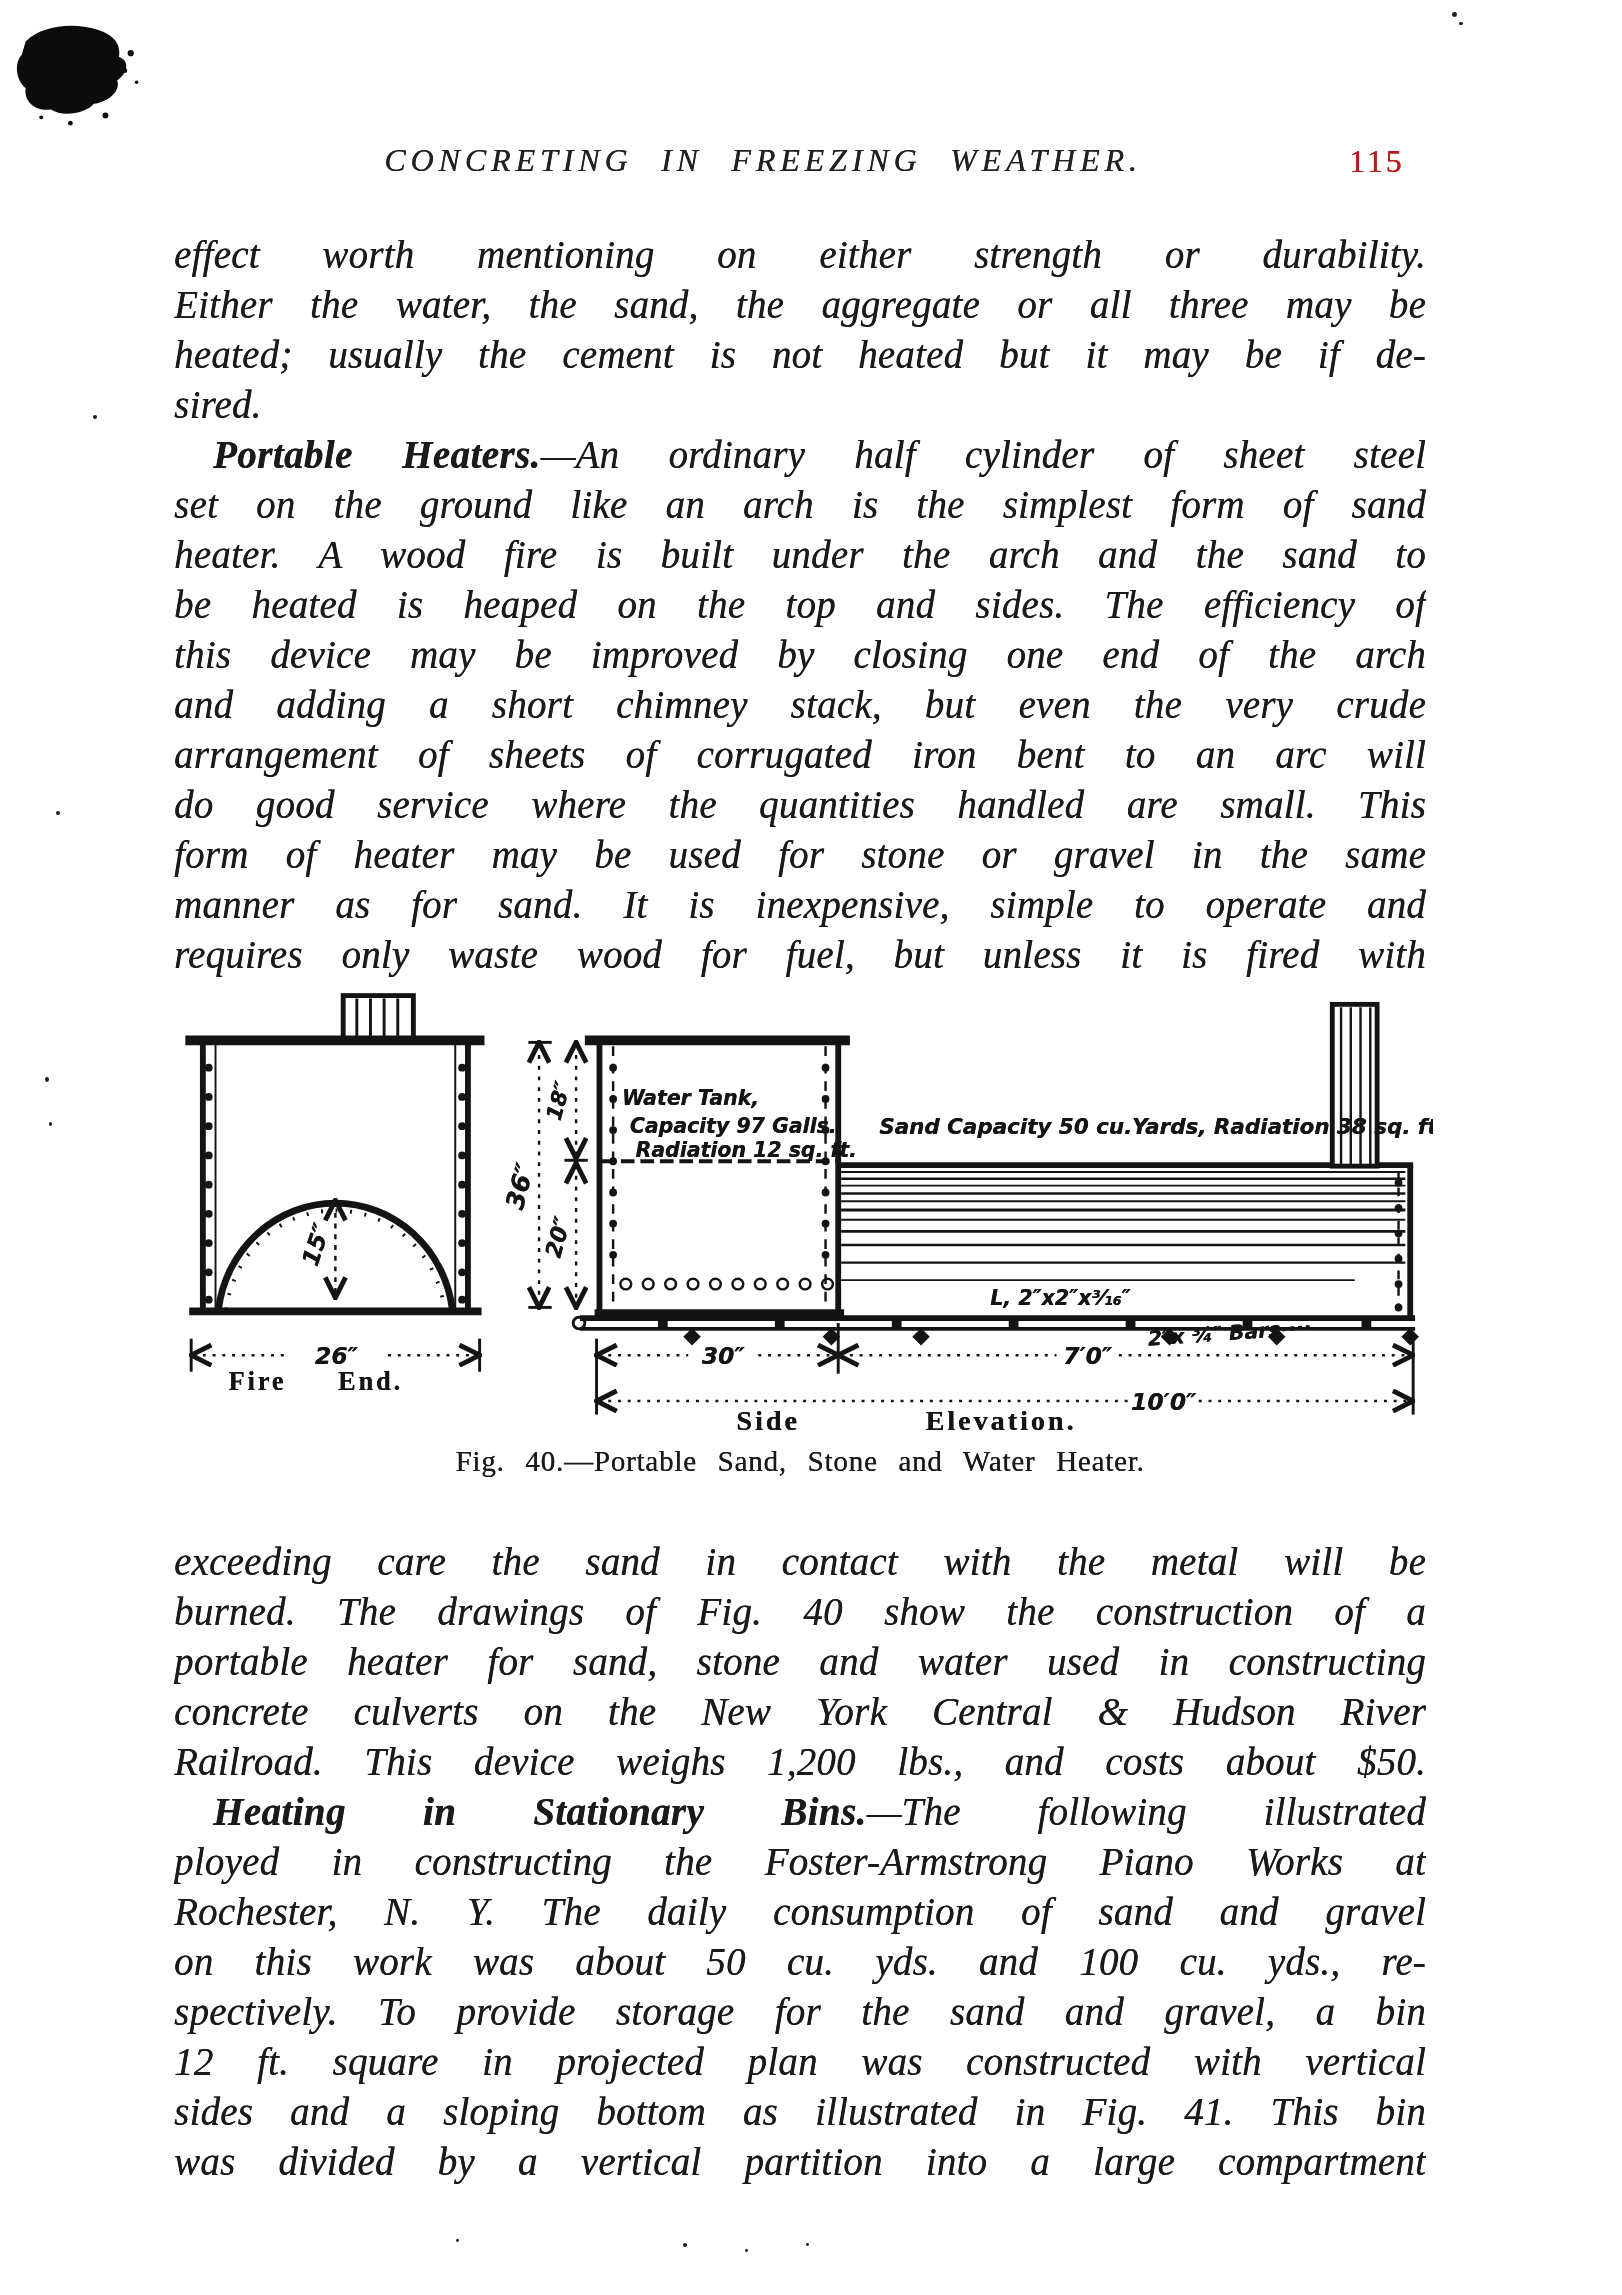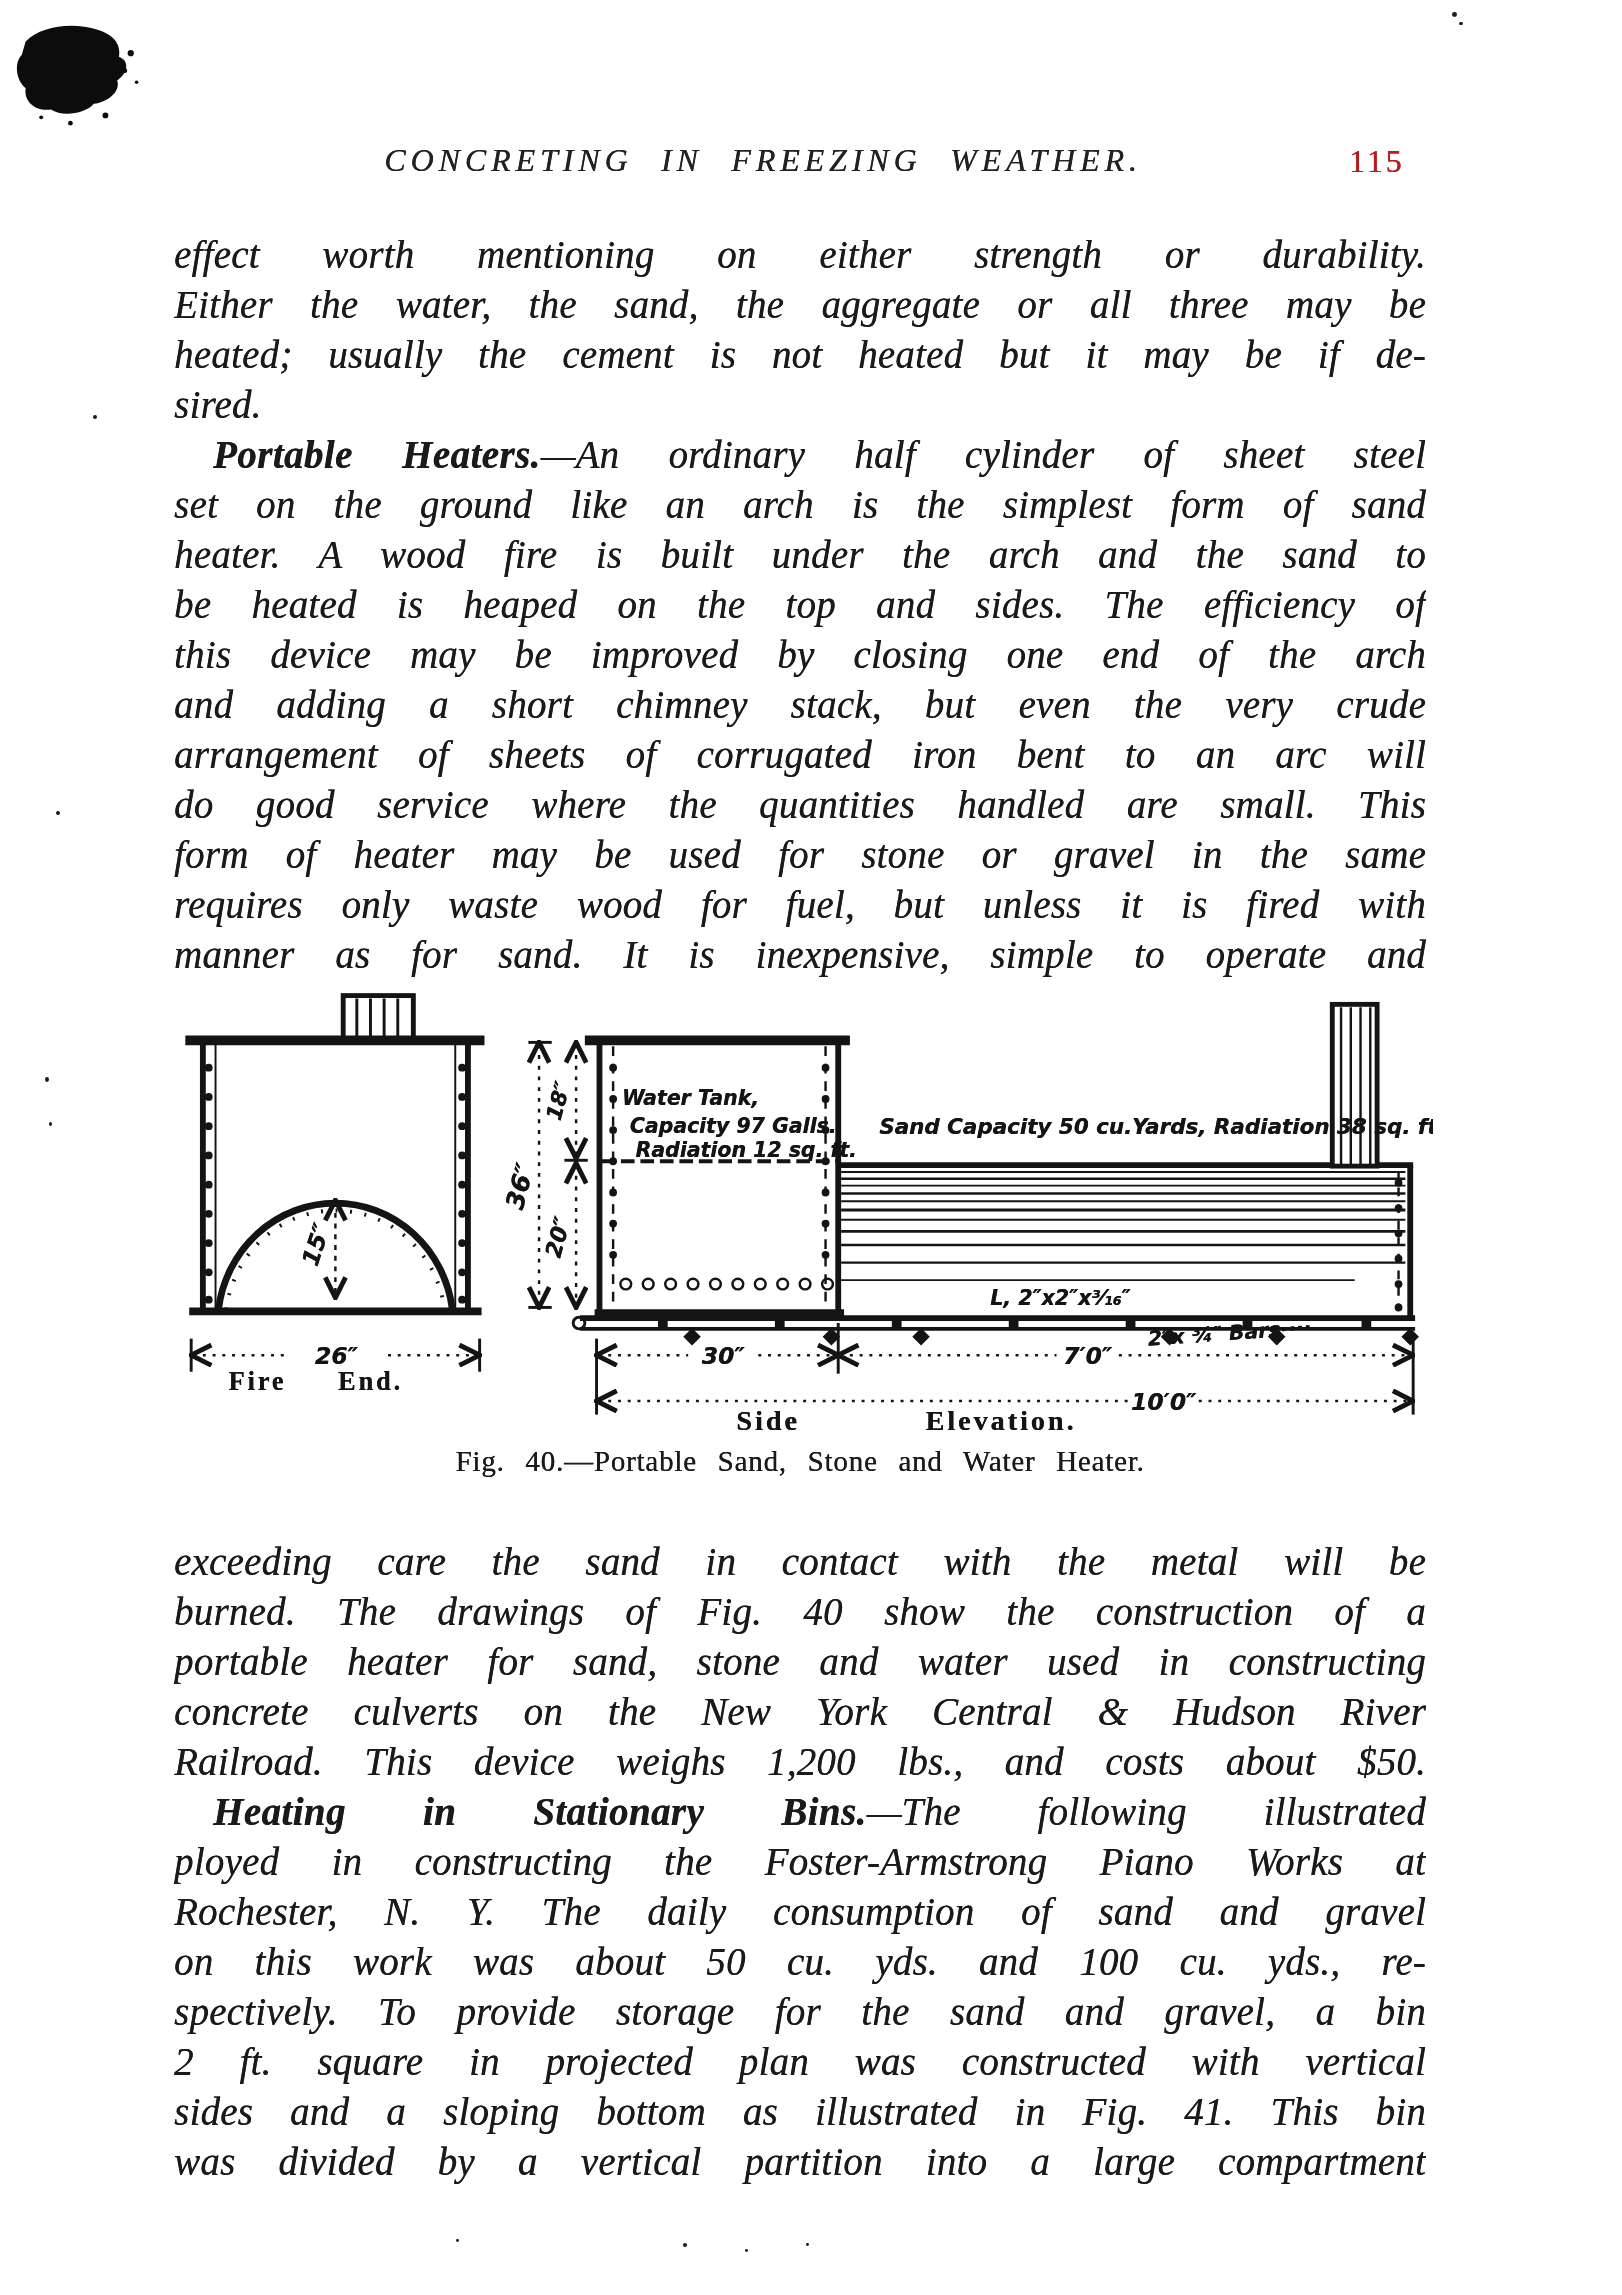--- a/index.html
+++ b/index.html
@@ -83,22 +83,22 @@
     <div class="ln last">sired.</div>
     <div class="ln j ind"><b>Portable Heaters.</b><span>—An ordinary half cylinder of sheet steel</span></div>
     <div class="ln j">set on the ground like an arch is the simplest form of sand</div>
     <div class="ln j">heater. A wood fire is built under the arch and the sand to</div>
     <div class="ln j">be heated is heaped on the top and sides. The efficiency of</div>
     <div class="ln j">this device may be improved by closing one end of the arch</div>
     <div class="ln j">and adding a short chimney stack, but even the very crude</div>
     <div class="ln j">arrangement of sheets of corrugated iron bent to an arc will</div>
     <div class="ln j">do good service where the quantities handled are small. This</div>
     <div class="ln j">form of heater may be used for stone or gravel in the same</div>
+    <div class="ln j">manner as for sand. It is inexpensive, simple to operate and</div>
     <div class="ln j">requires only waste wood for fuel, but unless it is fired with</div>
-    <div class="ln j">manner as for sand. It is inexpensive, simple to operate and</div>
   </div>
 
   <svg class="fig" width="1287" height="458" viewBox="0 0 1320 470">
     <defs>
       <marker id="ar" viewBox="0 0 12 12" refX="10" refY="6" markerWidth="10" markerHeight="10" orient="auto-start-reverse">
         <path d="M1,1 L11,6 L1,11" fill="none" stroke="#141414" stroke-width="2.4"></path>
       </marker>
     </defs>
 
     <g stroke="#141414" fill="none" stroke-linecap="butt">
@@ -292,19 +292,19 @@
     <div class="ln j">exceeding care the sand in contact with the metal will be</div>
     <div class="ln j">burned. The drawings of Fig. 40 show the construction of a</div>
     <div class="ln j">portable heater for sand, stone and water used in constructing</div>
     <div class="ln j">concrete culverts on the New York Central &amp; Hudson River</div>
     <div class="ln j">Railroad. This device weighs 1,200 lbs., and costs about $50.</div>
     <div class="ln j ind"><b>Heating in Stationary Bins.</b><span>—The following illustrated</span></div>
     <div class="ln j">ployed in constructing the Foster-Armstrong Piano Works at</div>
     <div class="ln j">Rochester, N. Y. The daily consumption of sand and gravel</div>
     <div class="ln j">on this work was about 50 cu. yds. and 100 cu. yds., re-</div>
     <div class="ln j">spectively. To provide storage for the sand and gravel, a bin</div>
-    <div class="ln j">2 ft. square in projected plan was constructed with vertical</div>
+    <div class="ln j">12 ft. square in projected plan was constructed with vertical</div>
     <div class="ln j">sides and a sloping bottom as illustrated in Fig. 41. This bin</div>
     <div class="ln j">was divided by a vertical partition into a large compartment</div>
   </div>
 
 </div>
 
 
 </body></html>

